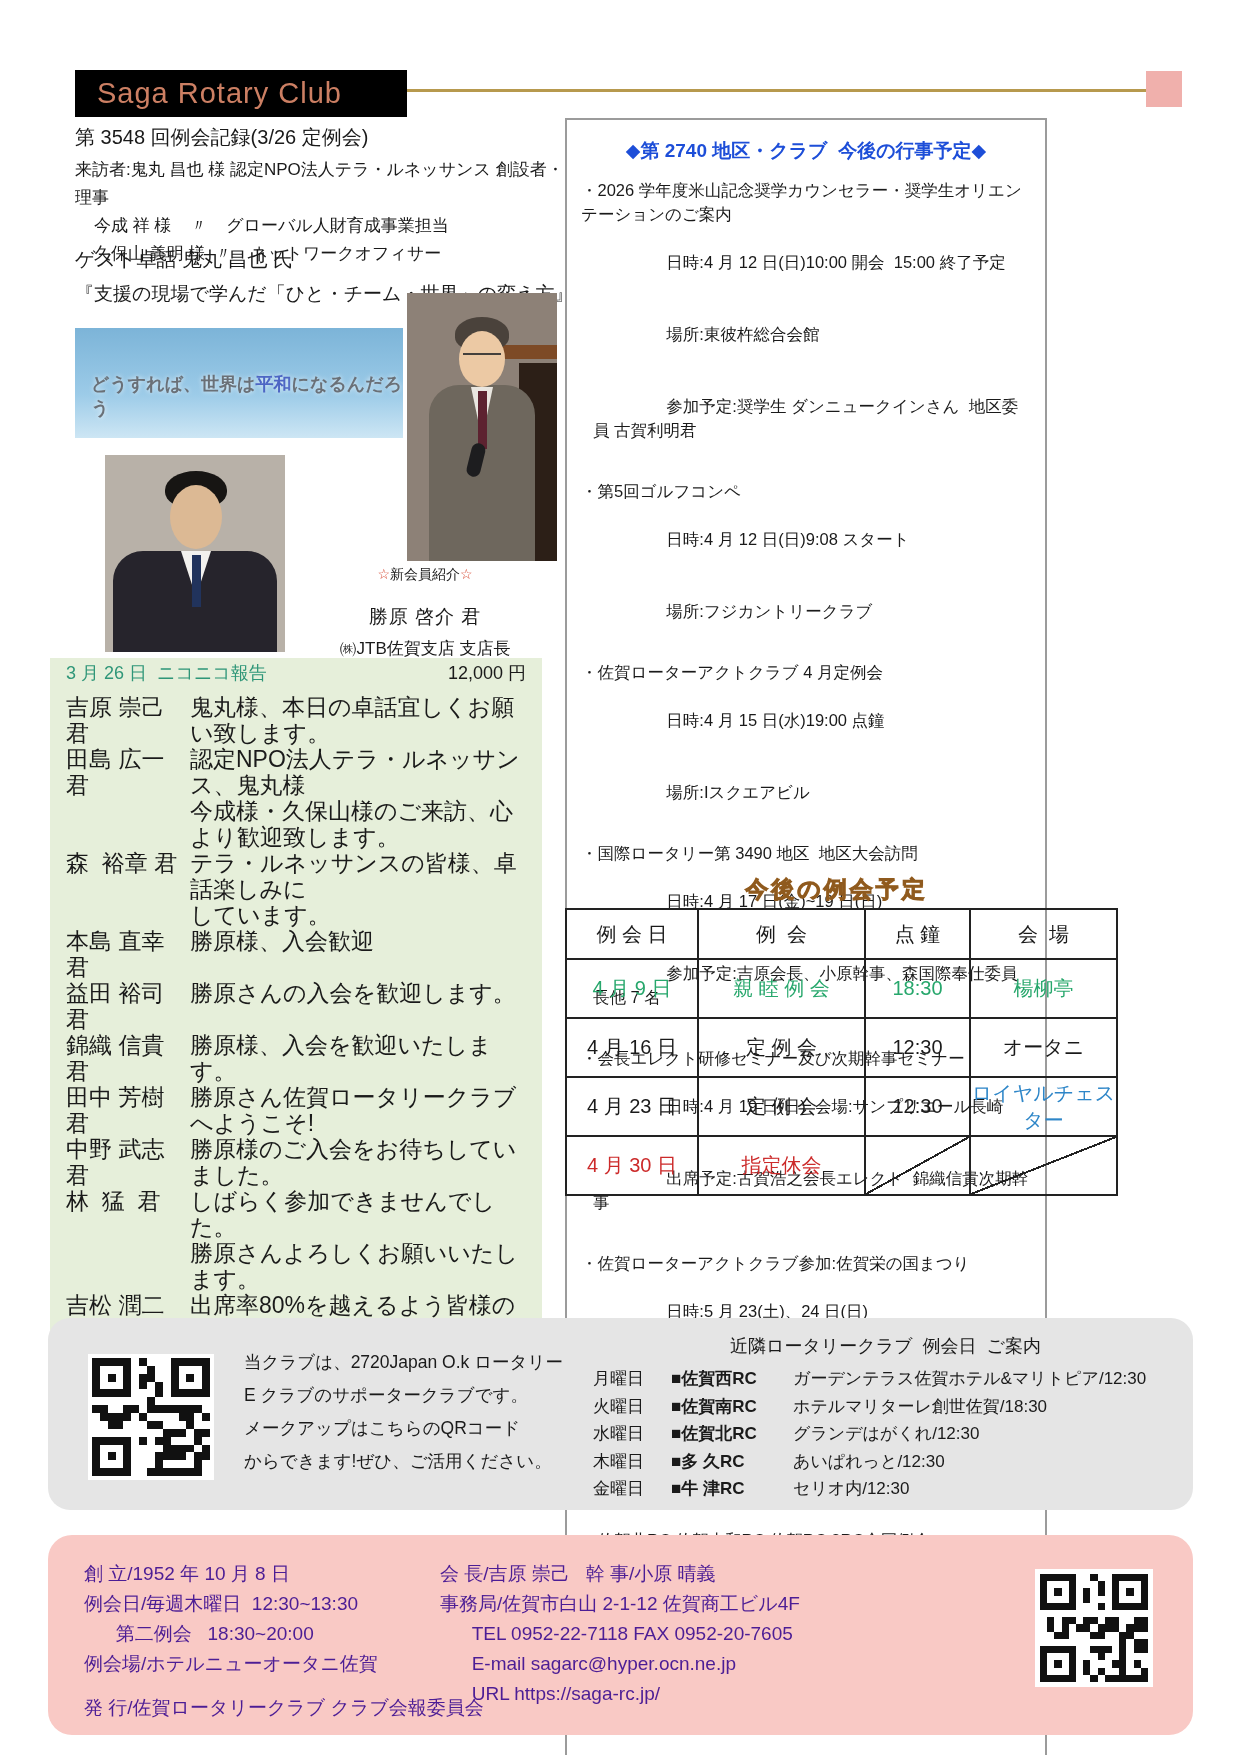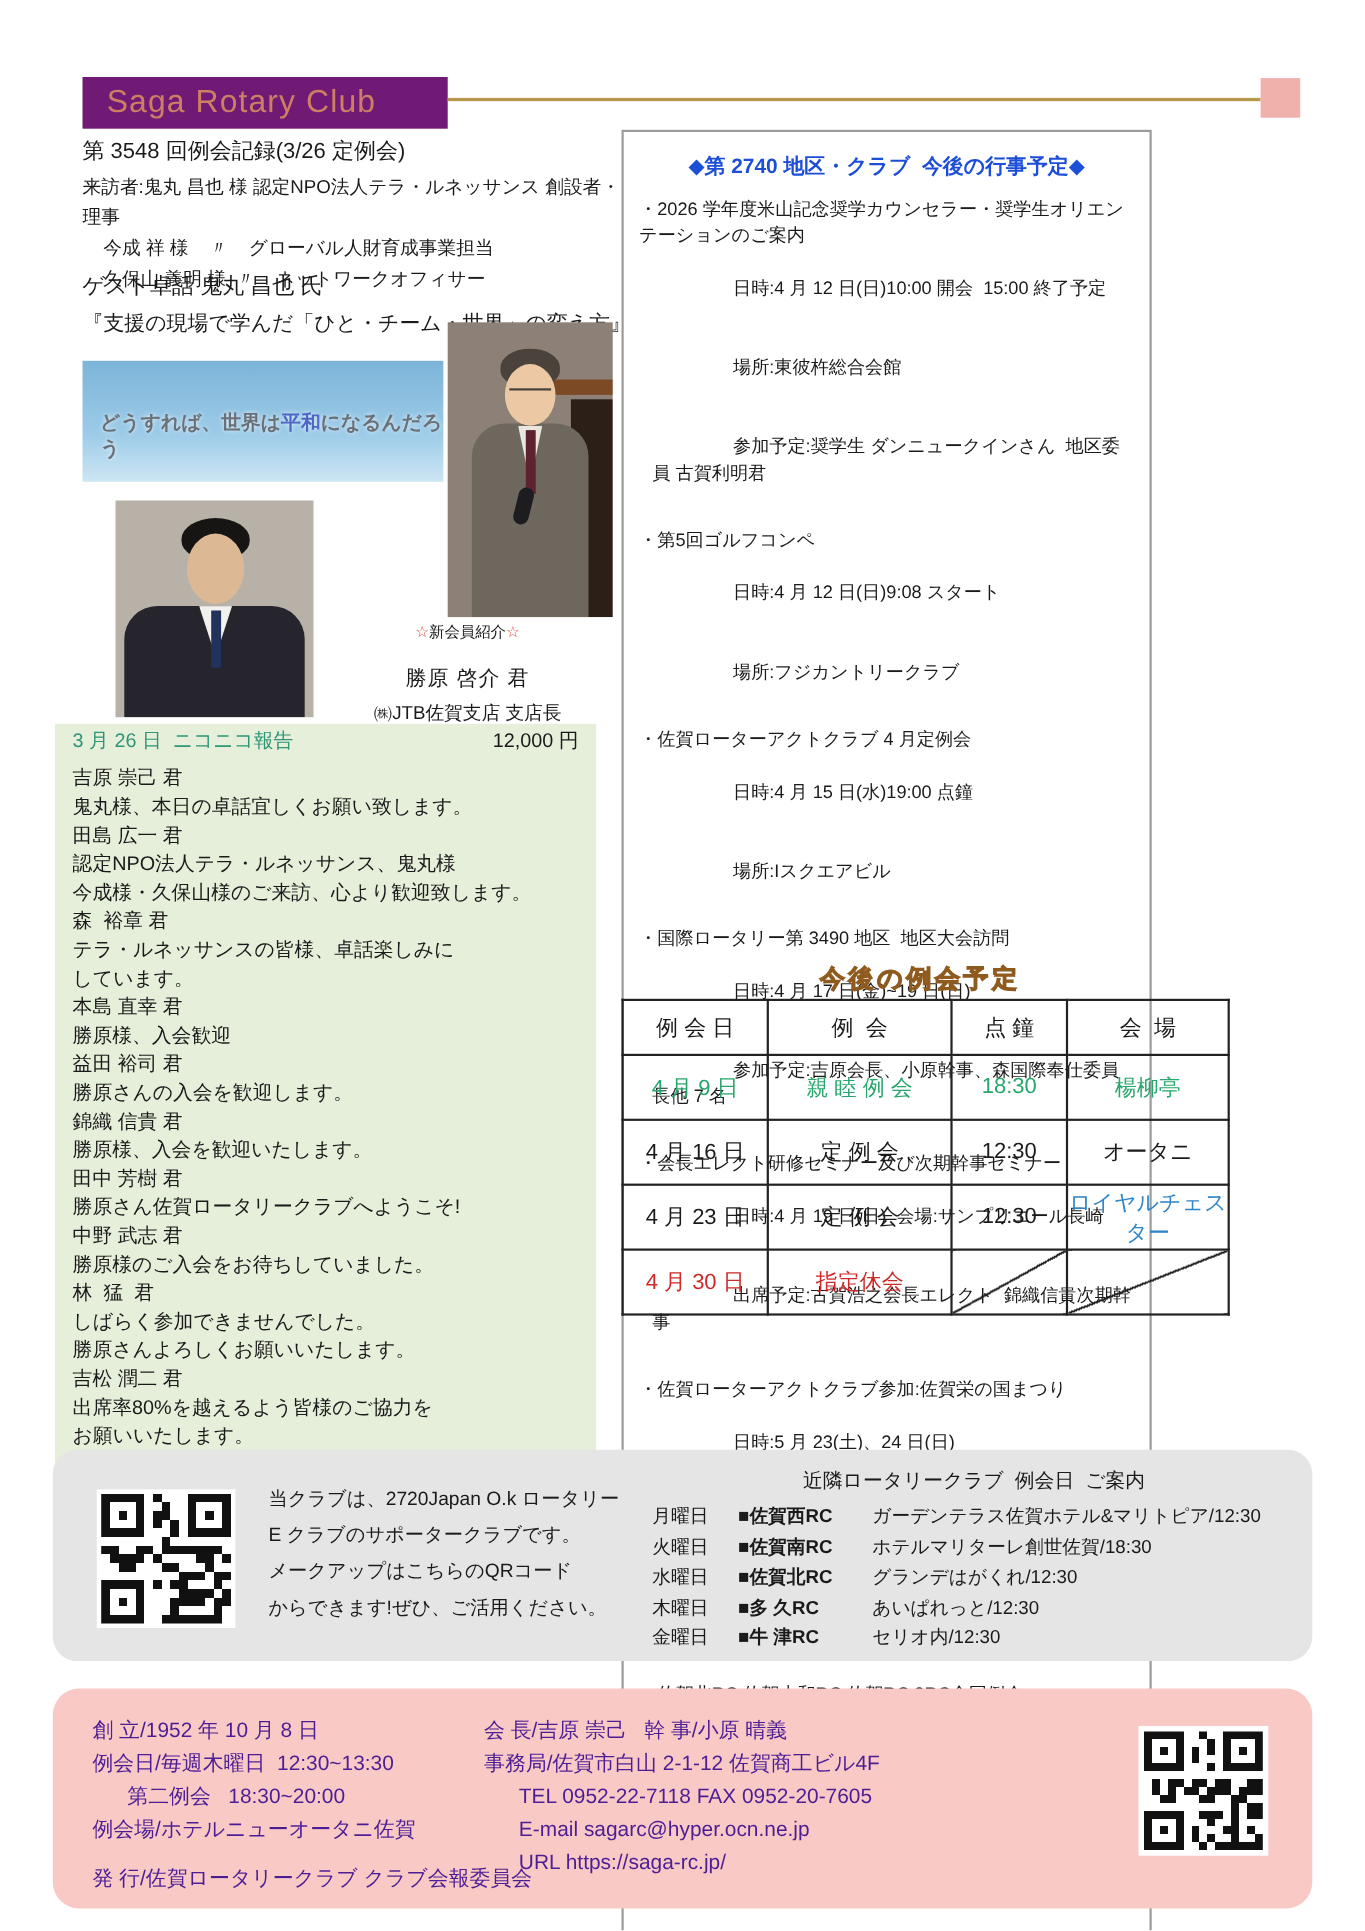--- a/index.html
+++ b/index.html
@@ -2,21 +2,21 @@
 <html><head>
 <meta charset="utf-8">
 <title>Saga Rotary Club 会報</title>
 <style>
   html,body{margin:0;padding:0;background:#fff;}
   body{font-family:"Liberation Sans","DejaVu Sans",sans-serif;color:#1a1a1a;}
   #page{position:relative;width:1241px;height:1755px;background:#fff;overflow:hidden;}
   .abs{position:absolute;}
 
   
-  .banner{left:75px;top:70px;width:332px;height:47px;background:#701a75;display:flex;align-items:center;padding-left:22px;box-sizing:border-box;}
+  .banner{left:75px;top:70px;width:332px;height:47px;background:#000000;display:flex;align-items:center;padding-left:22px;box-sizing:border-box;}
   .banner-text{font-size:29px;color:#cc7f63;letter-spacing:1px;}
   .gold-line{left:407px;top:89px;width:739px;height:3px;background:#b7994e;}
   .corner-sq{left:1146px;top:71px;width:36px;height:36px;background:#f0b0ac;}
 
   
   .meeting{left:75px;top:124px;width:505px;}
   .m-title{font-size:20px;margin-bottom:5px;}
   .v-line{font-size:17px;line-height:28px;white-space:pre-wrap;}
   .guest{left:75px;top:246px;width:505px;}
   .g1{font-size:20px;margin-bottom:8px;}
@@ -49,21 +49,21 @@
   .nm-head{font-size:14px;margin-bottom:20px;}
   .red-star{color:#d6452e;}
   .nm-name{font-size:19px;margin-bottom:7px;letter-spacing:1px;}
   .nm-title{font-size:17px;}
 
   
   .nico{left:50px;top:658px;width:492px;background:#e6efda;padding:3px 16px 16px;box-sizing:border-box;}
   .nico-head{display:flex;justify-content:space-between;font-size:18px;margin-bottom:9px;}
   .nico-date{color:#2f9678;white-space:pre-wrap;}
   .nico-amount{color:#1a1a1a;}
-  .nico-row{display:flex;font-size:18px;line-height:26px;flex-direction:column;}
+  .nico-row{display:flex;font-size:23px;line-height:26px;}
   .nico-name{width:124px;flex:none;white-space:pre-wrap;}
   .nico-msgs{flex:1;}
   .nico-msg{white-space:pre-wrap;}
 
   
   .events{left:565px;top:118px;width:482px;min-height:737px;border:2px solid #9b9b9b;background:#fff;padding:10px 14px;box-sizing:border-box;}
   .ev-box-title{text-align:center;color:#1d4ed8;font-size:19px;font-weight:bold;margin:8px 0 14px;white-space:pre-wrap;}
   .event{margin-bottom:13px;font-size:16.5px;line-height:24px;}
   .ev-title{white-space:pre-wrap;}
   .ev-line{padding-left:12px;white-space:pre-wrap;}

